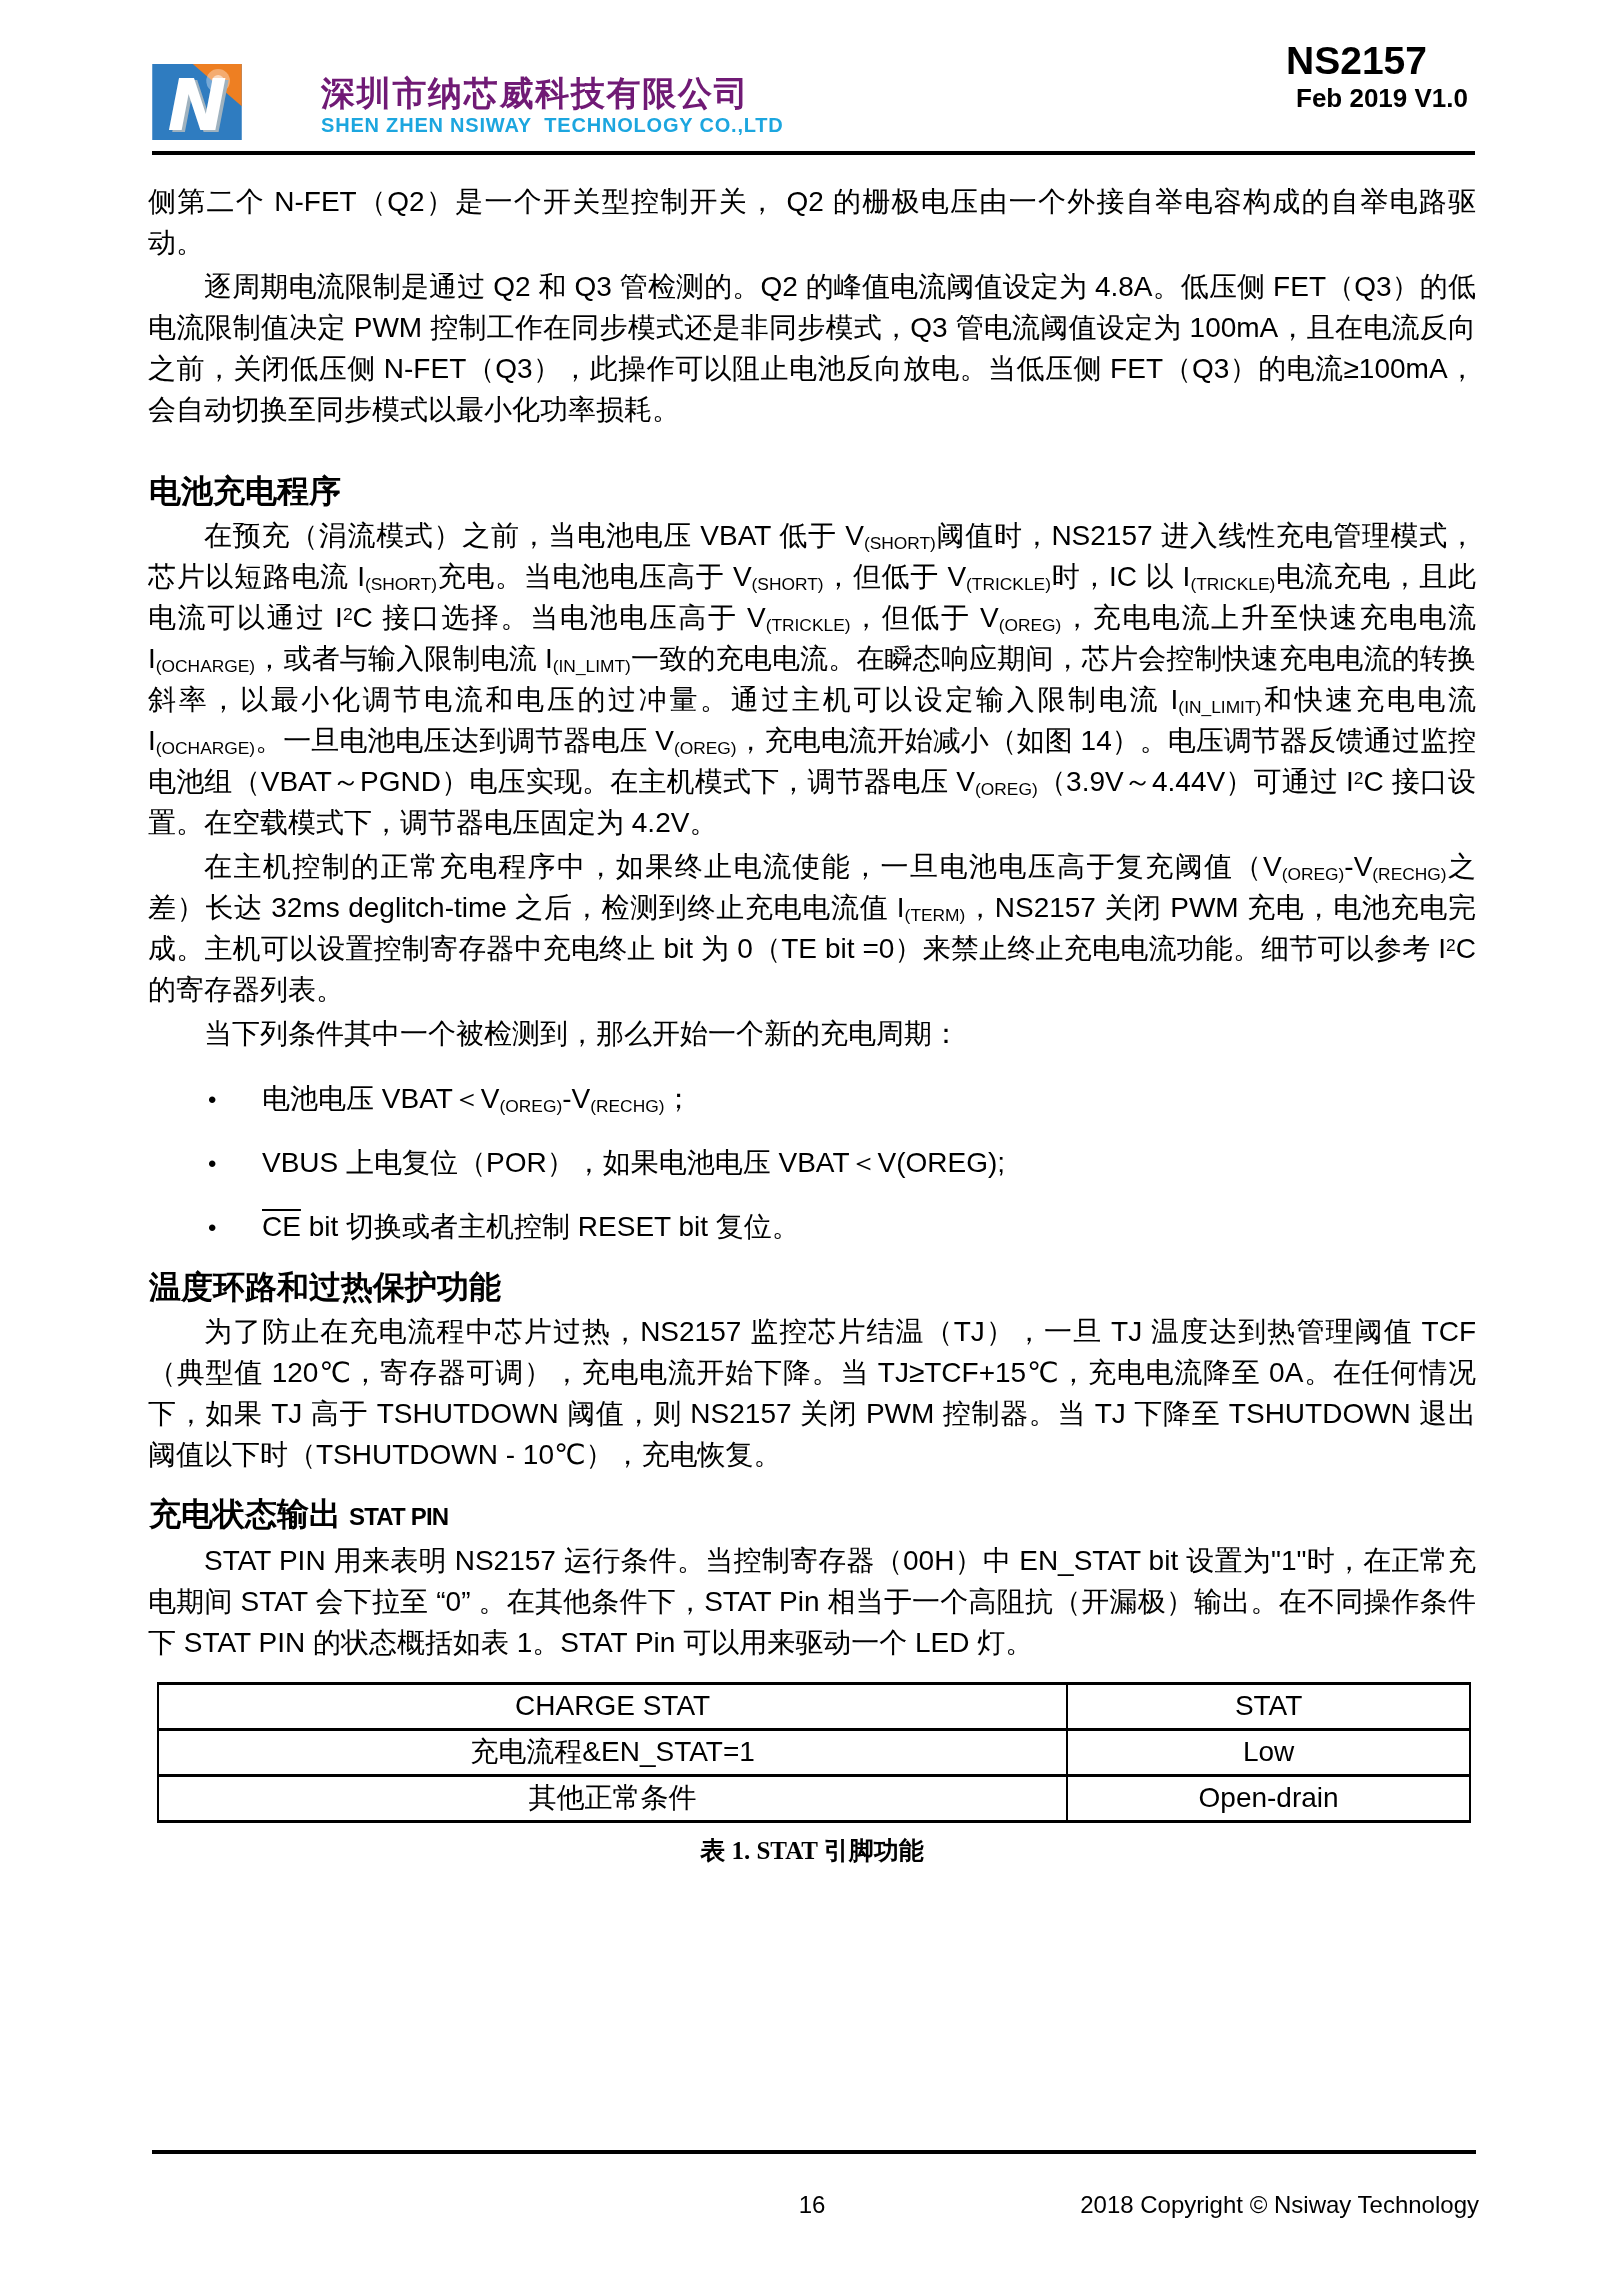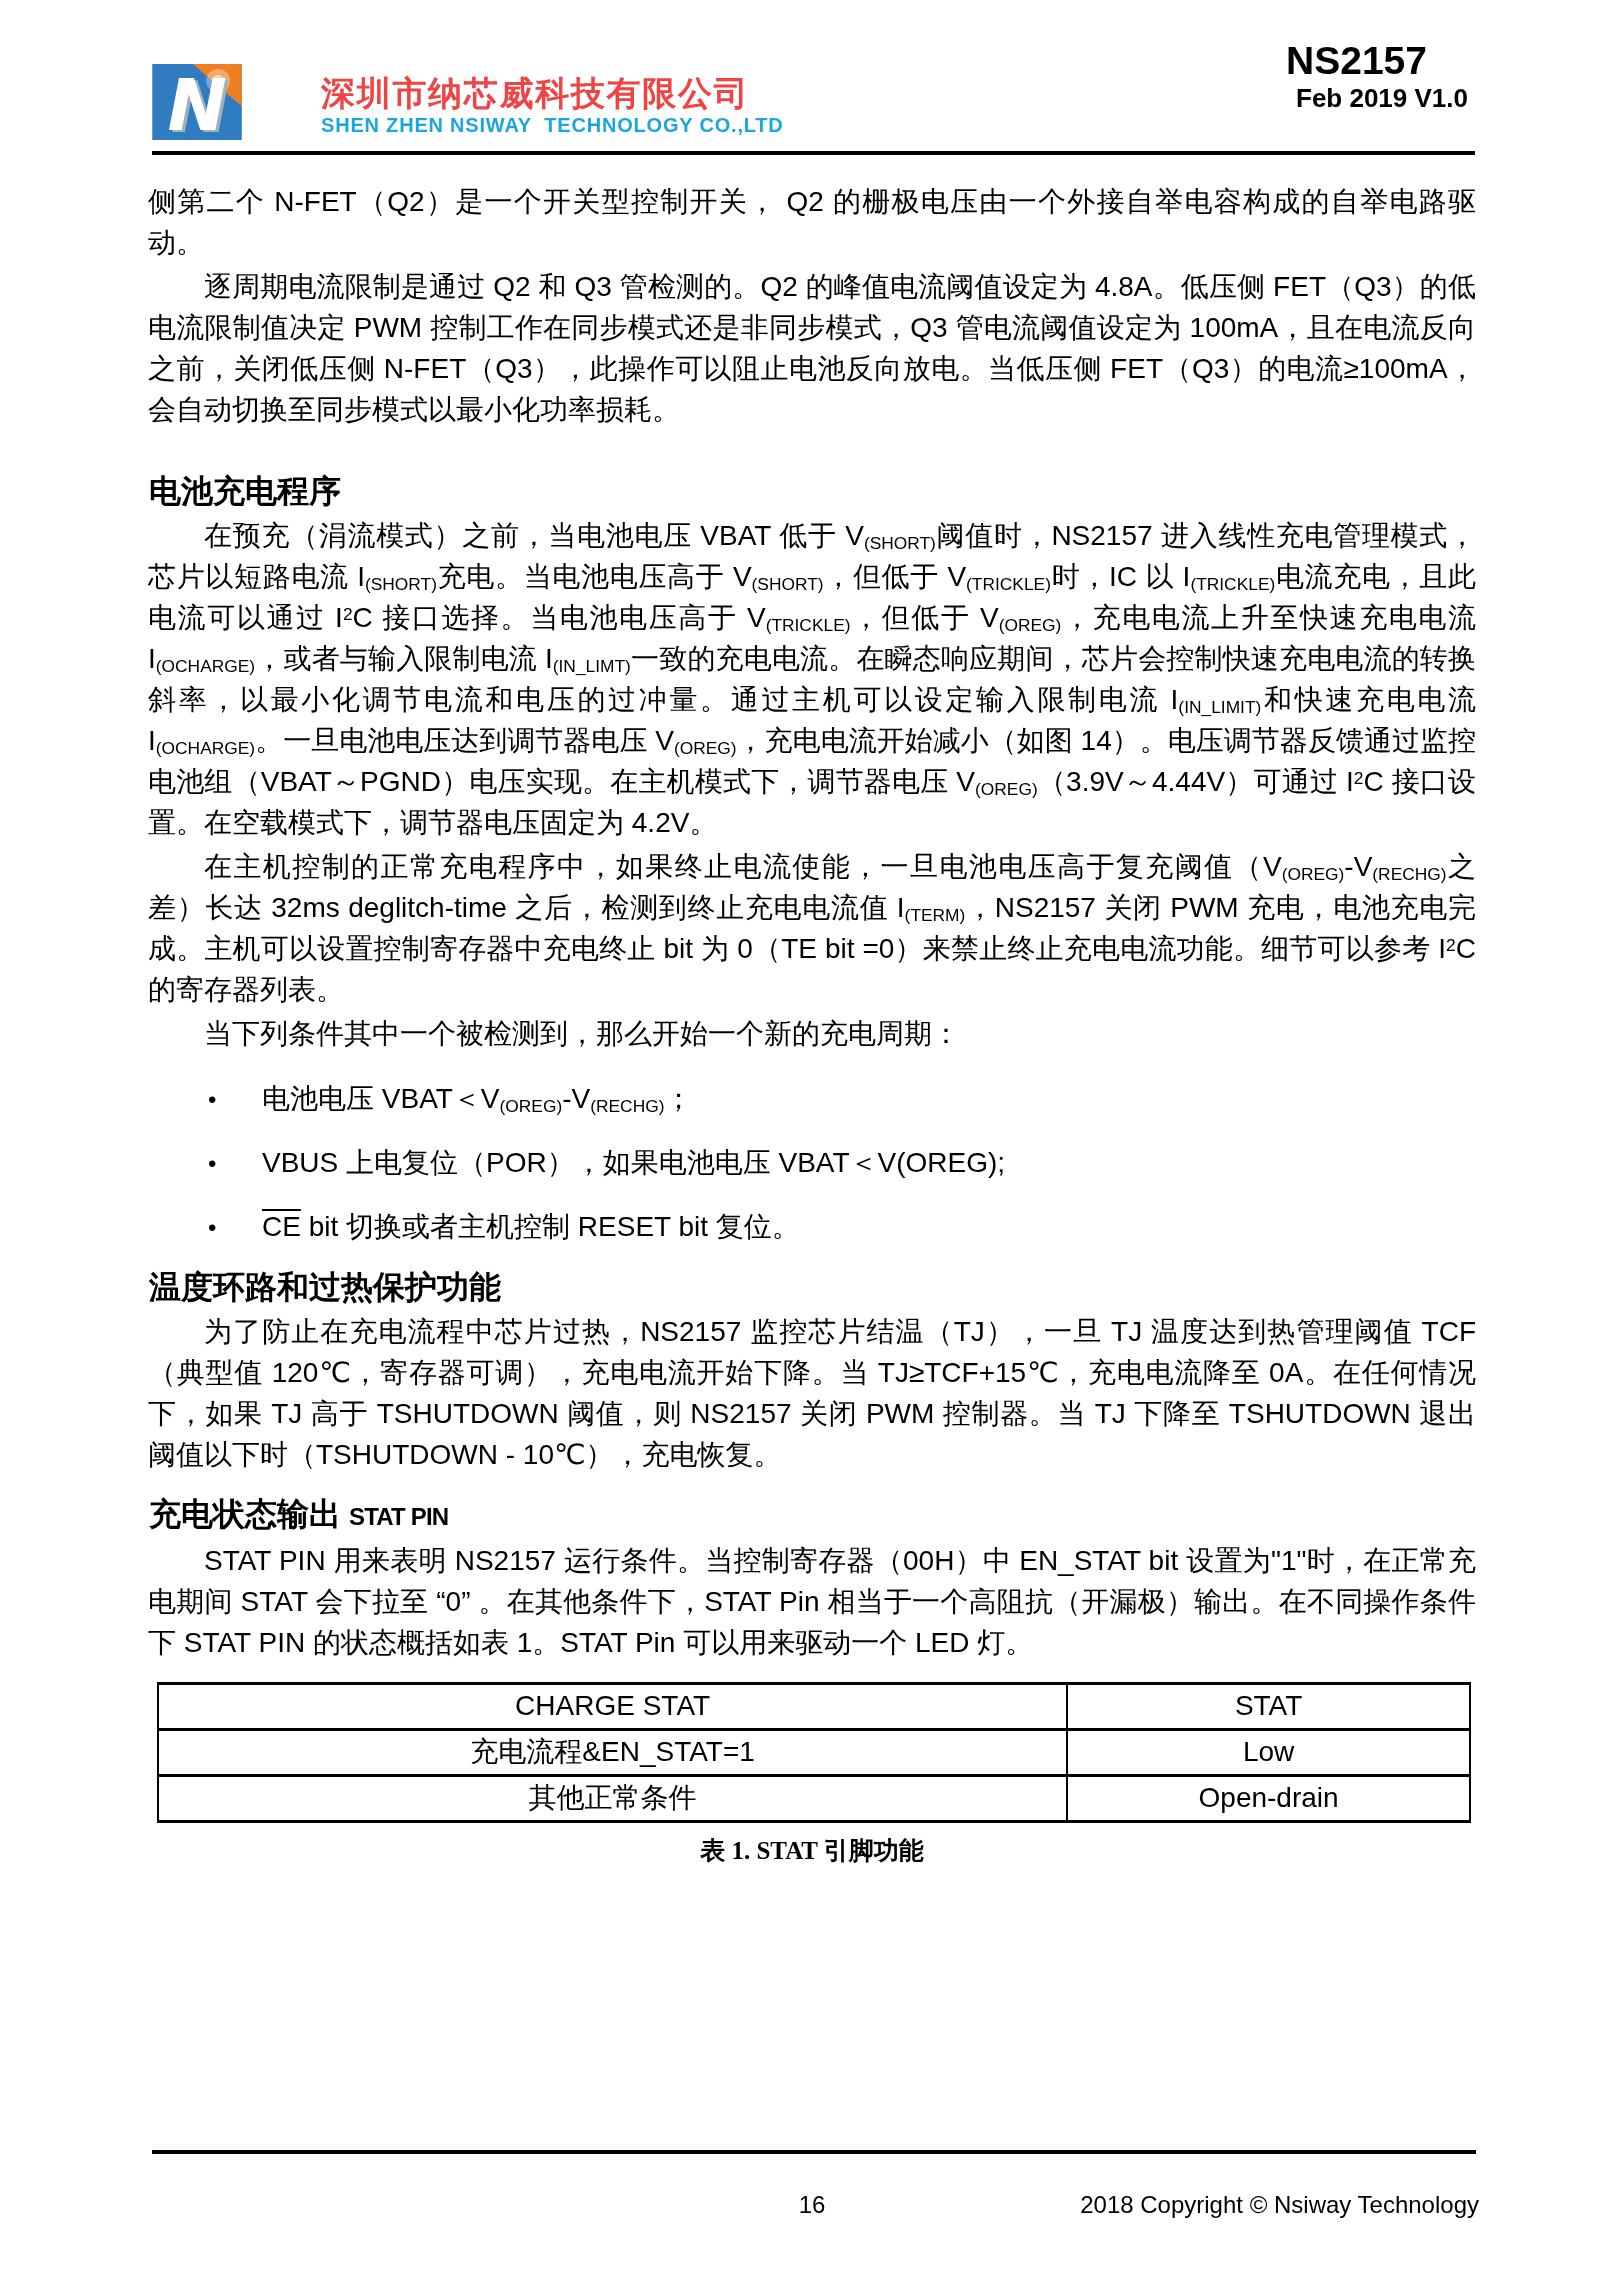--- a/index.html
+++ b/index.html
@@ -5,21 +5,21 @@
   html,body{margin:0;padding:0;background:#e8e8e8;}
   .page{
     position:relative; width:1623px; height:2295px; background:#ffffff;
     font-family:"Liberation Sans","DejaVu Sans",sans-serif; color:#000;
     margin:0 auto; overflow:hidden;
   }
   
   .header{position:absolute; top:0; left:0; width:1623px; height:161px;}
   .logo{position:absolute; left:152px; top:64px; width:90px; height:76px;}
   .company{position:absolute; left:321px; top:74px;}
-  .company-cn{font-size:34px; font-weight:bold; color:#ef4444; letter-spacing:1.7px; line-height:39px;}
+  .company-cn{font-size:34px; font-weight:bold; color:#701a75; letter-spacing:1.7px; line-height:39px;}
   .company-en{font-size:20px; font-weight:bold; color:#1ca6df; letter-spacing:0.8px; line-height:24px; white-space:pre;}
   .doc-id{position:absolute; right:155px; top:39px; text-align:right;}
   .doc-title{font-size:39px; font-weight:bold; line-height:44px; margin-right:41px;}
   .doc-version{font-size:26px; font-weight:bold; line-height:30px;}
   .header-rule{position:absolute; left:152px; top:151px; width:1323px; height:4.2px; background:#000;}
   
   .content{position:absolute; top:178px; left:145px; width:1334px;}
   .content p{margin:3px; font-size:28px; line-height:41px; text-align:justify;}
   .indent{text-indent:56px;}
   sub{font-size:0.62em; vertical-align:-0.25em; line-height:0;}

